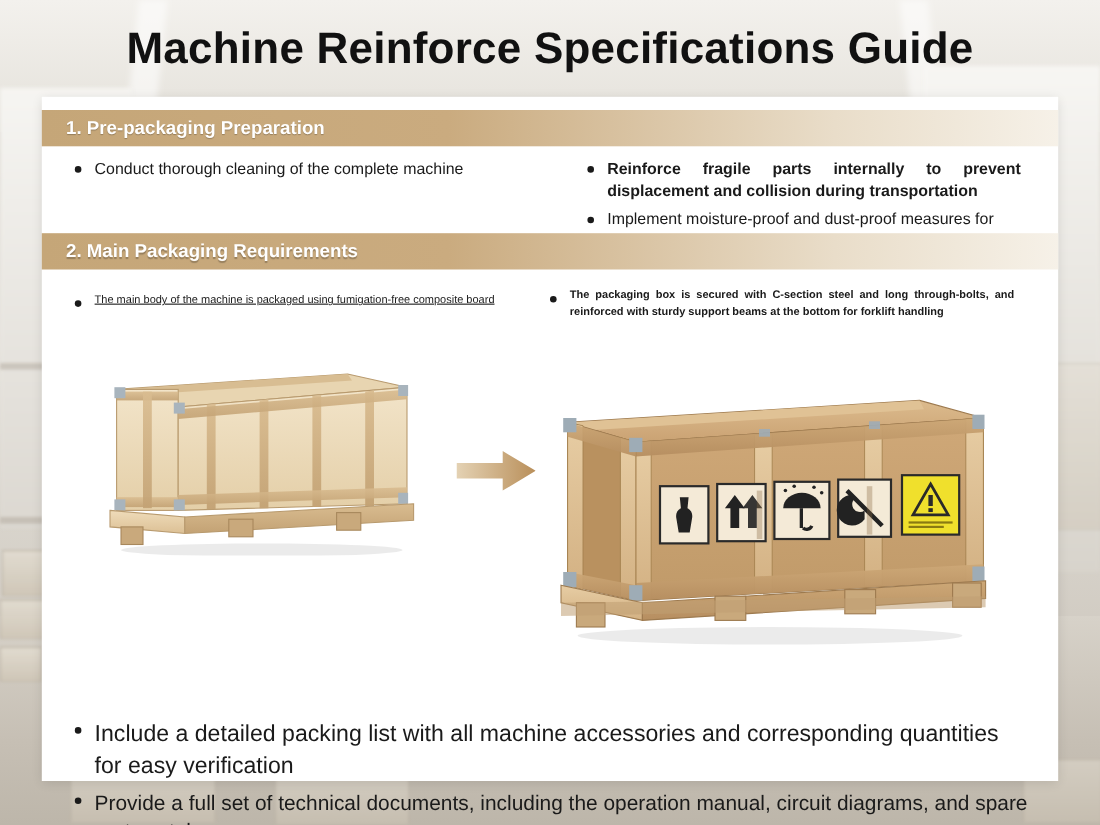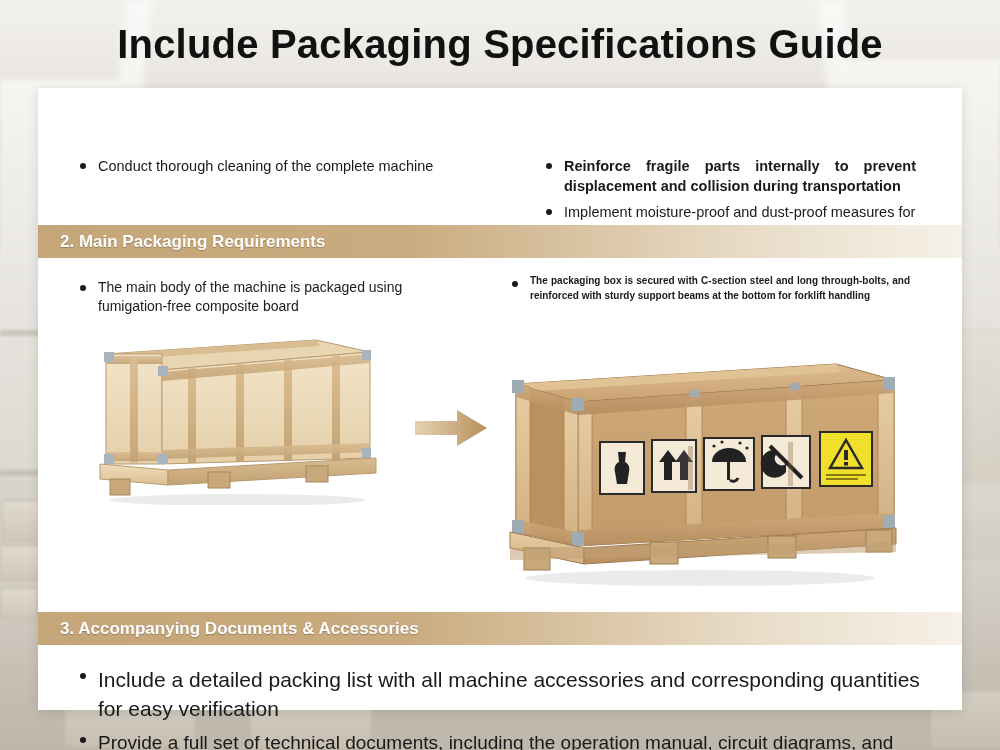--- a/index.html
+++ b/index.html
@@ -105,27 +105,27 @@
   }
   .sec-bar .sec-label {
     padding-left: 22px;
     font-size: 17px;
     font-weight: bold;
     color: #ffffff;
     text-shadow: 0 1px 1px rgba(0,0,0,.25);
     white-space: nowrap;
   }
   #sec1 { top: 100px; }
-  #sec2 { top: 225px; }
+  #sec2 { top: 212px; }
   #sec3 { top: 612px; }
 
   
   ul.bl {
     list-style: none;
-    margin: 16px;
+    margin: 4px;
     padding: 0;
   }
   ul.bl li {
     position: relative;
     padding-left: 20px;
     margin-bottom: 6px;
     font-size: 14.5px;
     line-height: 1.38;
     color: #1a1a1a;
   }
@@ -221,45 +221,48 @@
   <div class="bg-shelf" style="left:0; top:330px; width:60px; height:6px;"></div>
   <div class="bg-shelf" style="left:0; top:470px; width:50px; height:6px;"></div>
   <div class="bg-blur-box" style="left:2px; top:500px; width:46px; height:40px;"></div>
   <div class="bg-blur-box" style="left:0px; top:545px; width:40px; height:34px;"></div>
   <div class="bg-blur-box" style="left:0px; top:588px; width:36px; height:30px;"></div>
   <div class="bg-blur-box" style="left:64px; top:700px; width:130px; height:46px; opacity:.55;"></div>
   <div class="bg-blur-box" style="left:250px; top:706px; width:120px; height:42px; opacity:.5;"></div>
   <div class="bg-blur-box" style="left:930px; top:690px; width:70px; height:56px; opacity:.5;"></div>
   <div class="bg-blur-box" style="left:958px; top:330px; width:42px; height:150px; opacity:.45;"></div>
 
-  <div class="title">Include Packaging Specifications Guide</div>
+  <div class="title">Machine Reinforce Specifications Guide</div>
 
   <div class="card"></div>
 
+  <div class="sec-bar" id="sec1">
+    <span class="sec-label">1. Pre-packaging Preparation</span>
+  </div>
 
   <div class="col-left-1">
     <ul class="bl">
       <li>Conduct thorough cleaning of the complete machine</li>
     </ul>
   </div>
 
   <div class="col-right-1">
     <ul class="bl">
       <li class="just">Reinforce fragile parts internally to prevent displacement and collision during transportation</li>
       <li>Implement moisture-proof and dust-proof measures for electrical control cabinets</li>
     </ul>
   </div>
 
   <div class="sec-bar" id="sec2">
     <span class="sec-label">2. Main Packaging Requirements</span>
   </div>
 
   <div class="col-left-2">
     <ul class="bl">
-      <li style="font-size:14px;">The main body of the machine is packaged using fumigation-free composite board</li>
+      <li style="font-size:10px;text-decoration:underline;">The main body of the machine is packaged using fumigation-free composite board</li>
     </ul>
   </div>
 
   <div class="col-right-2">
     <ul class="bl">
       <li class="just" style="font-size:10px; line-height:1.45;">The packaging box is secured with C-section steel and long through-bolts, and reinforced with sturdy support beams at the bottom for forklift handling</li>
     </ul>
   </div>
 
 
@@ -420,23 +423,20 @@
     <polygon points="10,182 84,198 84,214 10,198" fill="url(#woodL2)" stroke="#9d7a4f" stroke-width="1"></polygon>
     <polygon points="84,198 396,178 396,194 84,214" fill="url(#woodD2)" stroke="#9d7a4f" stroke-width="1"></polygon>
     <rect x="24" y="198" width="26" height="22" fill="#c9a97c" stroke="#9d7a4f" stroke-width="1"></rect>
     <rect x="150" y="192" width="28" height="22" fill="#c9a97c" stroke="#9d7a4f" stroke-width="1"></rect>
     <rect x="268" y="186" width="28" height="22" fill="#c9a97c" stroke="#9d7a4f" stroke-width="1"></rect>
     <rect x="366" y="180" width="26" height="22" fill="#c9a97c" stroke="#9d7a4f" stroke-width="1"></rect>
     <polygon points="10,198 396,192 396,202 10,210" fill="#bf9e72" opacity=".55"></polygon>
     <ellipse cx="200" cy="228" rx="175" ry="8" fill="#000" opacity=".08"></ellipse>
   </svg>
 
-  <div class="sec-bar" id="sec3">
-    <span class="sec-label">3. Accompanying Documents &amp; Accessories</span>
-  </div>
 
   <div class="sec3-list">
     <ul class="bl">
       <li style="font-size:21px;">Include a detailed packing list with all machine accessories and corresponding quantities for easy verification</li>
       <li style="font-size:19px;">Provide a full set of technical documents, including the operation manual, circuit diagrams, and spare parts catalog</li>
     </ul>
   </div>
 
 </div>
 

